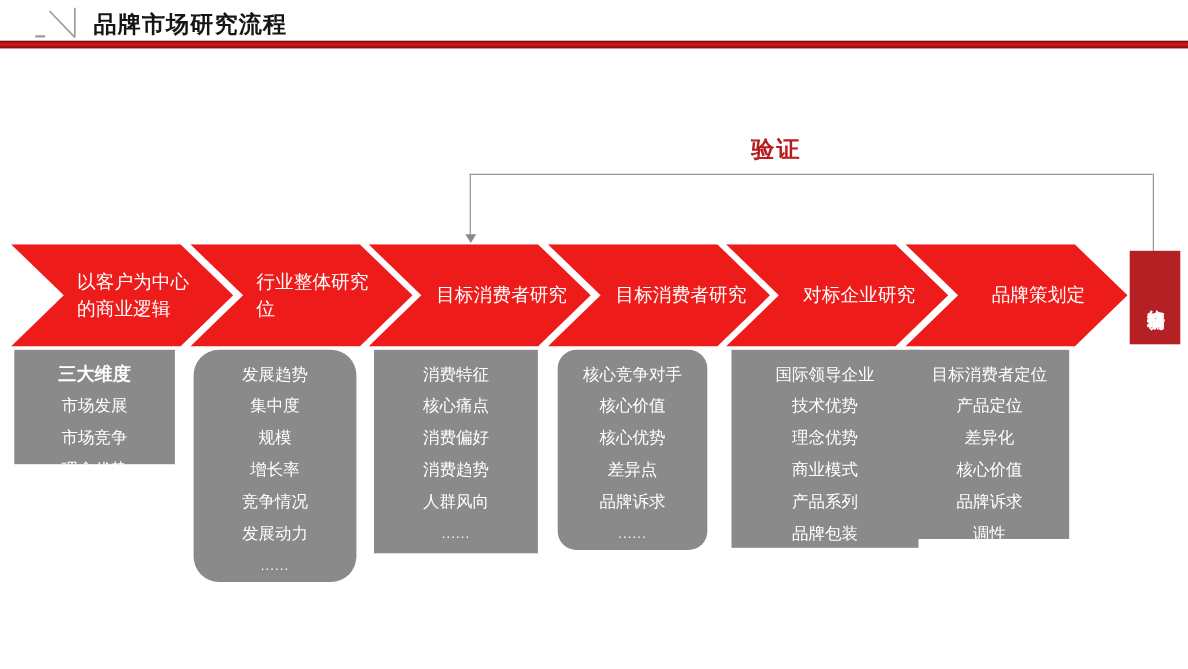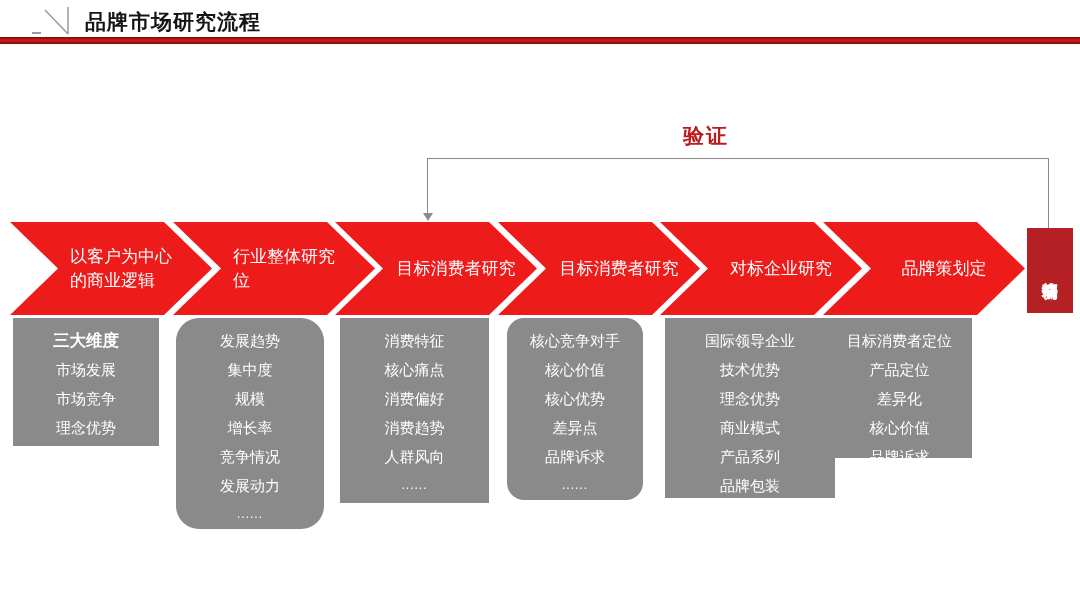--- a/index.html
+++ b/index.html
@@ -59,21 +59,21 @@
   <div id="flow">
       <div class="chevron" style="left: 10px;">
         <svg width="202" height="93" viewBox="0 0 202 93">
           <polygon points="0,0 154,0 202,46.5 154,93 0,93 48,46.5" fill="#ee1b1b"></polygon>
         </svg>
         <div class="chev-label c-left">
           <span>以客户为中心</span>
           <span>的商业逻辑</span>
         </div>
       </div>
-      <div class="graybox" style="left: 13px; width: 146px; height: 128px;">
+      <div class="graybox" style="left: 13px; width: 146px; height: 104px;">
         <div class="row title">三大维度</div>
         <div class="row">市场发展</div>
         <div class="row">市场竞争</div>
         <div class="row">理念优势</div>
       </div>
       <div class="chevron" style="left: 173px;">
         <svg width="202" height="93" viewBox="0 0 202 93">
           <polygon points="0,0 154,0 202,46.5 154,93 0,93 48,46.5" fill="#ee1b1b"></polygon>
         </svg>
         <div class="chev-label c-left">
@@ -139,21 +139,21 @@
         <div class="row">品牌包装</div>
       </div>
       <div class="chevron" style="left: 823px;">
         <svg width="202" height="93" viewBox="0 0 202 93">
           <polygon points="0,0 154,0 202,46.5 154,93 0,93 48,46.5" fill="#ee1b1b"></polygon>
         </svg>
         <div class="chev-label c-center">
           <span>品牌策划定</span>
         </div>
       </div>
-      <div class="graybox" style="left: 827px; width: 145px; height: 140px;">
+      <div class="graybox" style="left: 827px; width: 145px; height: 172px;">
         <div class="row">目标消费者定位</div>
         <div class="row">产品定位</div>
         <div class="row">差异化</div>
         <div class="row">核心价值</div>
         <div class="row">品牌诉求</div>
         <div class="row">调性</div>
       </div>
     </div>
 
   <div class="terminal">

